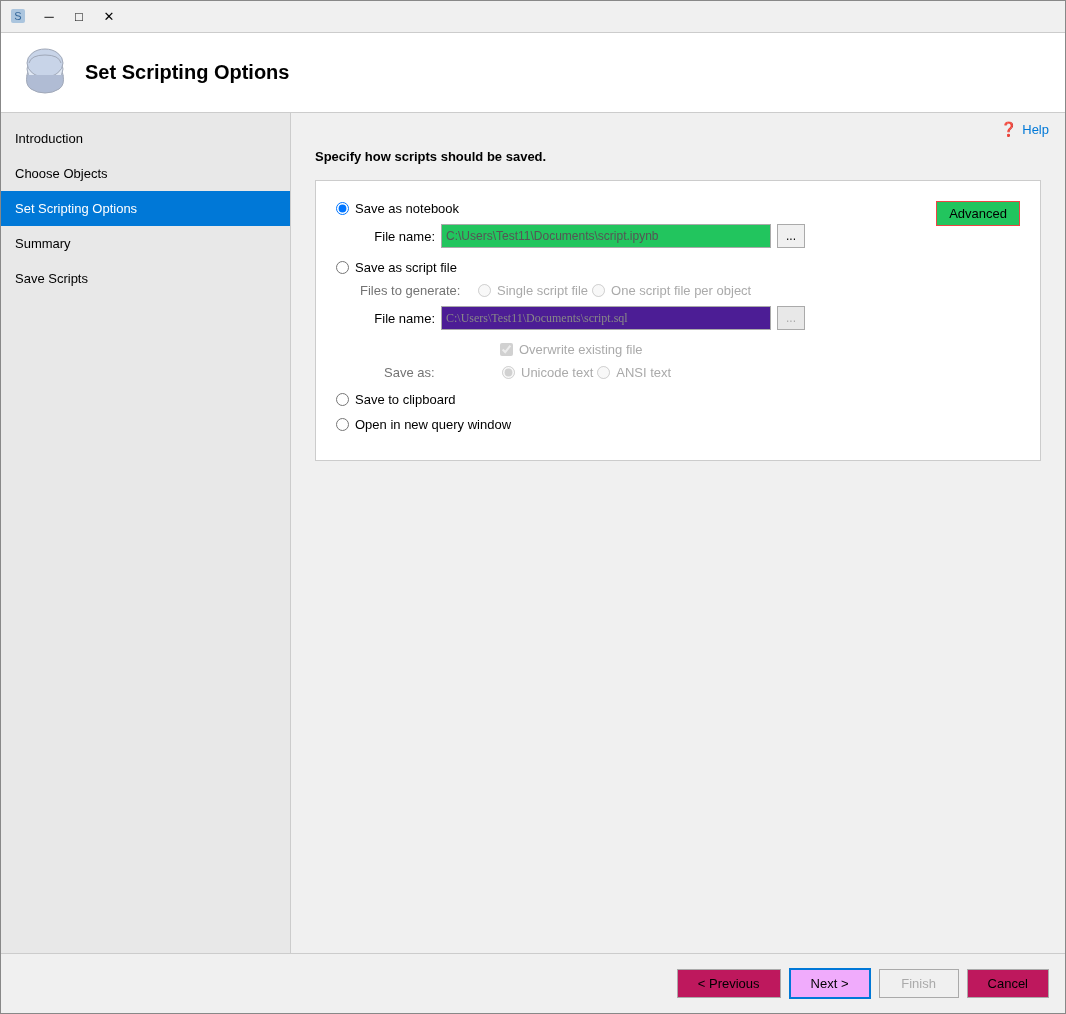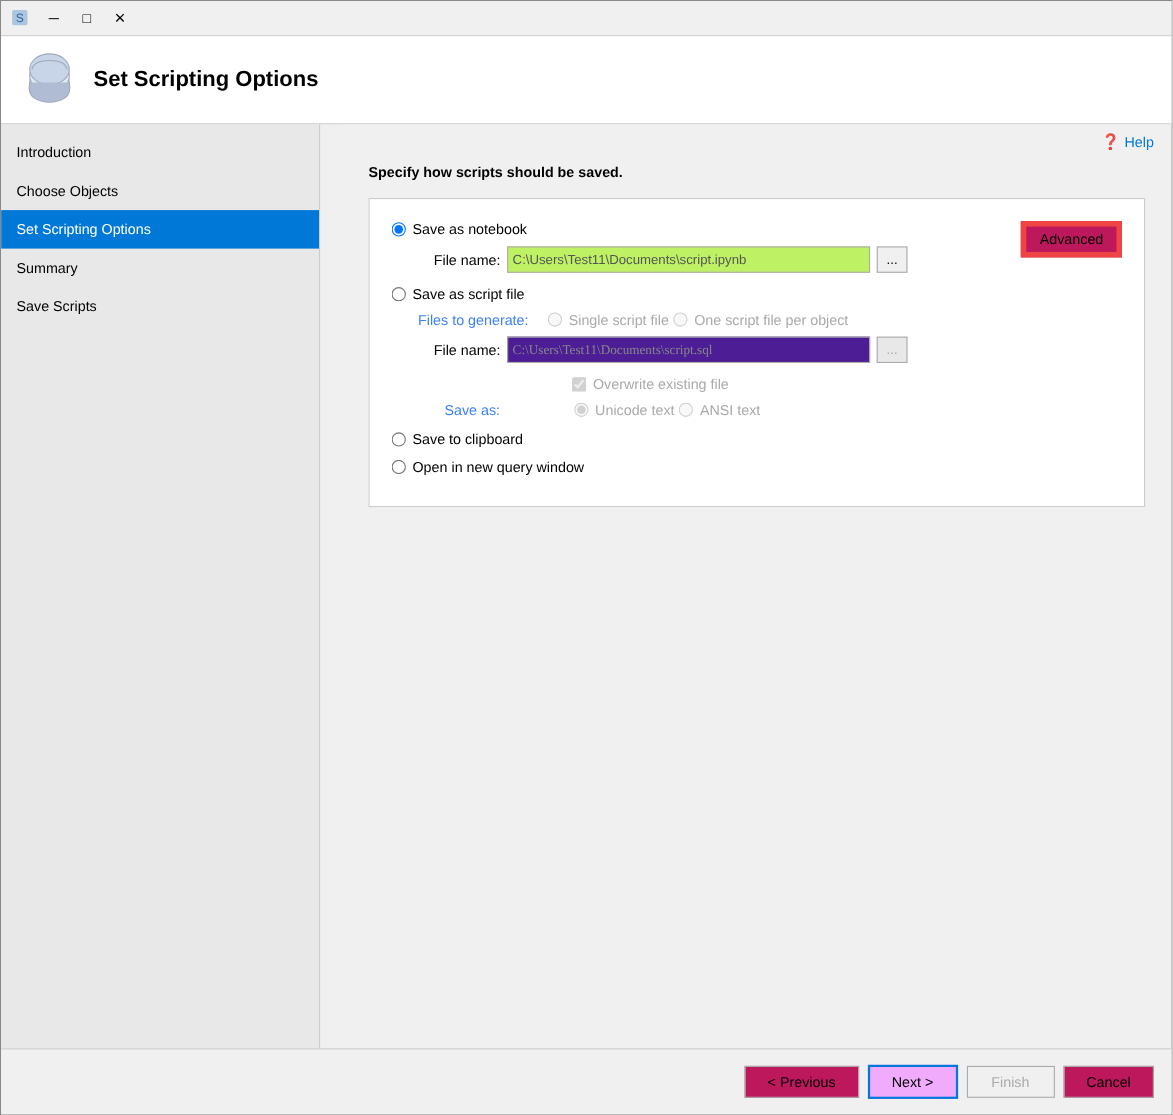--- a/index.html
+++ b/index.html
@@ -75,21 +75,20 @@
     .header-title {
       font-size: 20px;
       font-weight: bold;
       color: #000;
     }
 
     .content-area {
       display: flex;
       flex: 1;
       overflow: hidden;
-      gap: 20px;
     }
 
     .sidebar {
       width: 290px;
       background: #e8e8e8;
       border-right: 1px solid #ccc;
       padding-top: 8px;
       flex-shrink: 0;
     }
     .sidebar-item {
@@ -136,22 +135,22 @@
 
     .form-panel {
       background: #fff;
       border: 1px solid #ccc;
       padding: 20px;
     }
 
     .advanced-btn {
       float: right;
       padding: 4px 12px;
-      background: #be185d;
-      border: 5px solid #ef4444;
+      background: #22c55e;
+      border: 1px solid #ef4444;
       cursor: pointer;
       font-size: 13px;
       text-align: center;
     }
 
     .radio-group { margin-bottom: 12px; }
     .radio-row {
       display: flex;
       align-items: center;
       gap: 6px;
@@ -172,21 +171,21 @@
       font-size: 13px;
       color: #000;
       flex-shrink: 0;
     }
     .file-input {
       width: 330px;
       height: 24px;
       border: 1px solid #aaa;
       padding: 2px 4px;
       font-size: 12px;
-      background: #bef264;
+      background: #22c55e;
       color: #555;
     }
     .file-input.disabled {
       background: #4c1d95;
       color: #888;
       font-family: Liberation Serif, serif;
     }
     .browse-btn {
       padding: 2px 8px;
       height: 24px;
@@ -200,21 +199,21 @@
       color: #aaa;
       cursor: default;
     }
 
     .sub-options {
       margin-left: 24px;
       margin-bottom: 8px;
     }
     .sub-label {
       font-size: 13px;
-      color: #3b82f6;
+      color: #737373;
       width: 110px;
       display: inline-block;
       vertical-align: top;
       margin-right: 8px;
     }
     .sub-radio-group {
       display: inline-flex;
       flex-direction: row;
       gap: 4px;
     }

